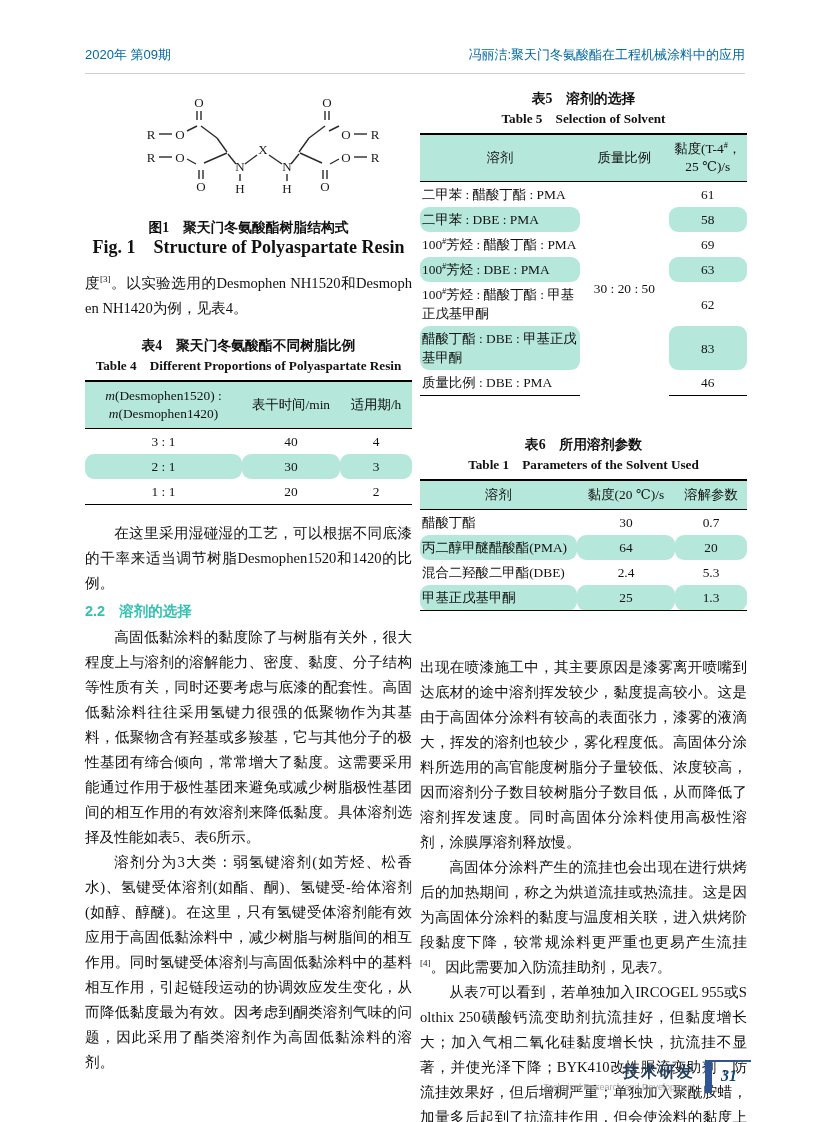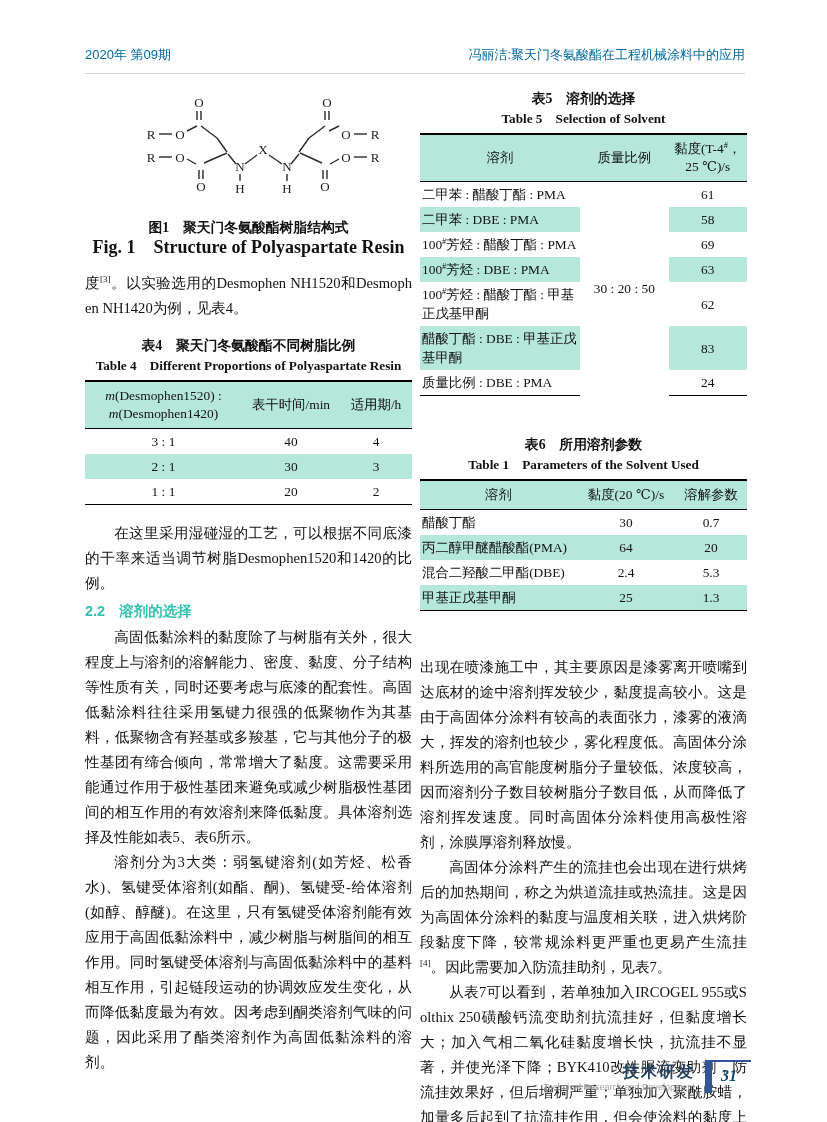--- a/index.html
+++ b/index.html
@@ -50,21 +50,21 @@
   .tbl-title-zh { text-align: center; font-weight: bold; font-size: 13.8px; line-height: 21px; }
   .tbl-title-en { text-align: center; font-weight: bold; font-size: 13.2px; line-height: 20px; margin-bottom: 4px; }
   table.data { width: 100%; border-collapse: collapse; font-size: 13.4px; }
   table.data th, table.data td { font-weight: normal; vertical-align: middle; padding: 3px 2px; }
   table.data thead th {
     background: #b5e8da;
     border-top: 2px solid #000; border-bottom: 1.5px solid #000;
     text-align: center; line-height: 18px; padding: 5px 2px;
   }
   table.data tbody tr:last-child td { border-bottom: 1.5px solid #000; }
-  td.hl { background: #b5e8da; }
+  td.hl { background: #b5e8da; border-radius: 9px; }
   .ta-c { text-align: center; }
   .ta-l { text-align: left; }
   table.data td { line-height: 19px; }
   .tbl4 td { padding: 5px 2px; }
   .tbl-gap { height: 14px; }
   
   .page-footer {
     position: absolute; right: 76px; bottom: 28px;
     display: flex; align-items: center;
   }
@@ -242,21 +242,21 @@
           <tr>
             <td class="ta-l"><span>100</span><sup>#</sup><span>芳烃 : 醋酸丁酯 : 甲基正戊基甲酮</span></td>
             <td class="ta-c">62</td>
           </tr>
           <tr>
             <td class="ta-l hl">醋酸丁酯 : DBE : 甲基正戊基甲酮</td>
             <td class="ta-c hl">83</td>
           </tr>
           <tr>
             <td class="ta-l">质量比例 : DBE : PMA</td>
-            <td class="ta-c">24</td>
+            <td class="ta-c">46</td>
           </tr>
         </tbody>
       </table>
     </div>
 
     <div style="height:38px"></div>
 
     <div>
       <div class="tbl-title-zh">表6　所用溶剂参数</div>
       <div class="tbl-title-en">Table 1　Parameters of the Solvent Used</div>

